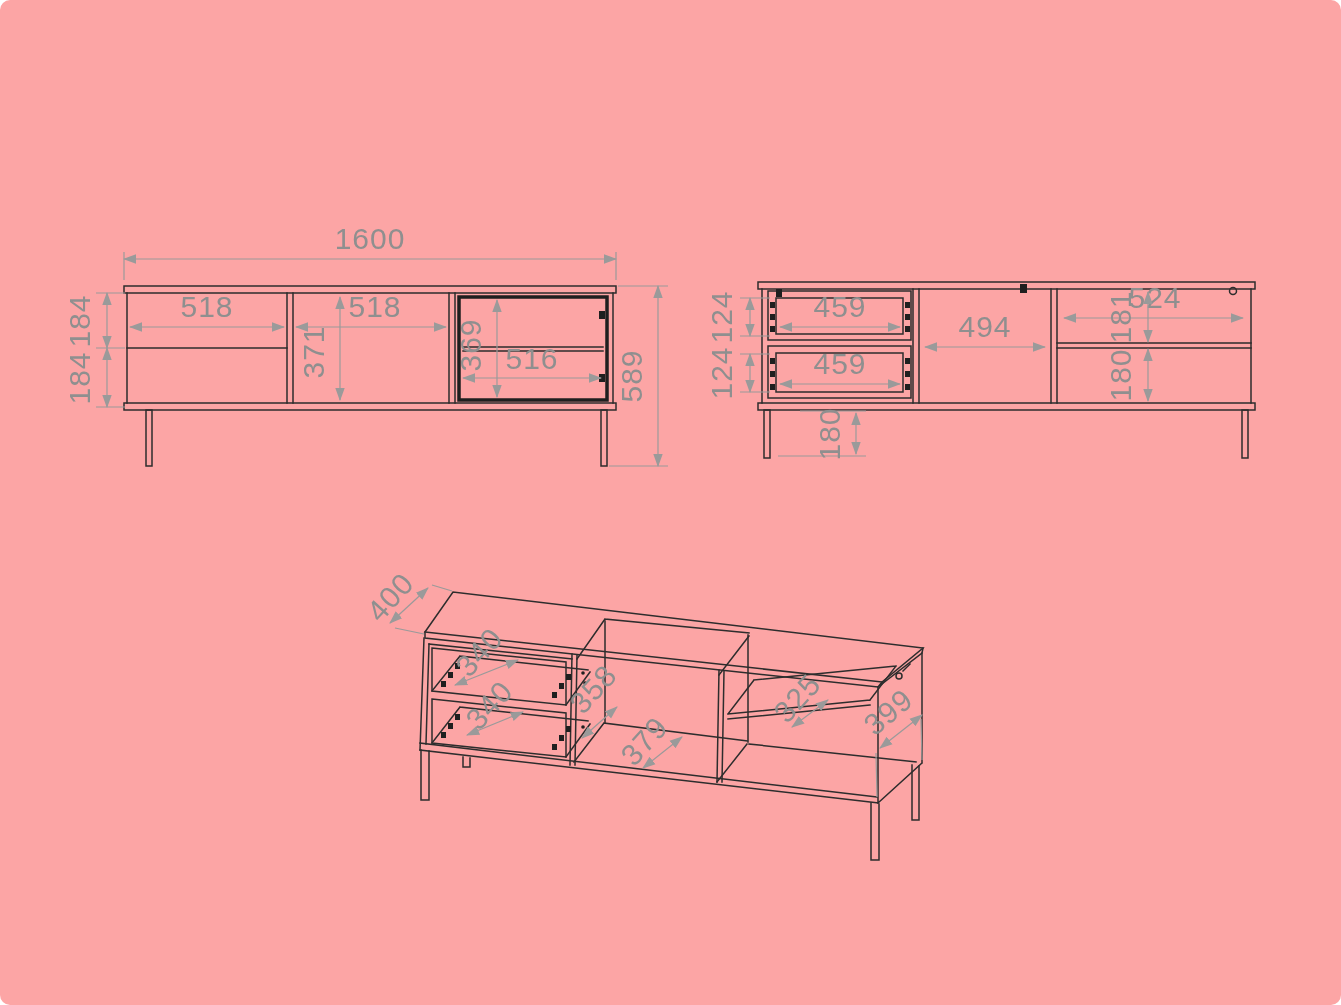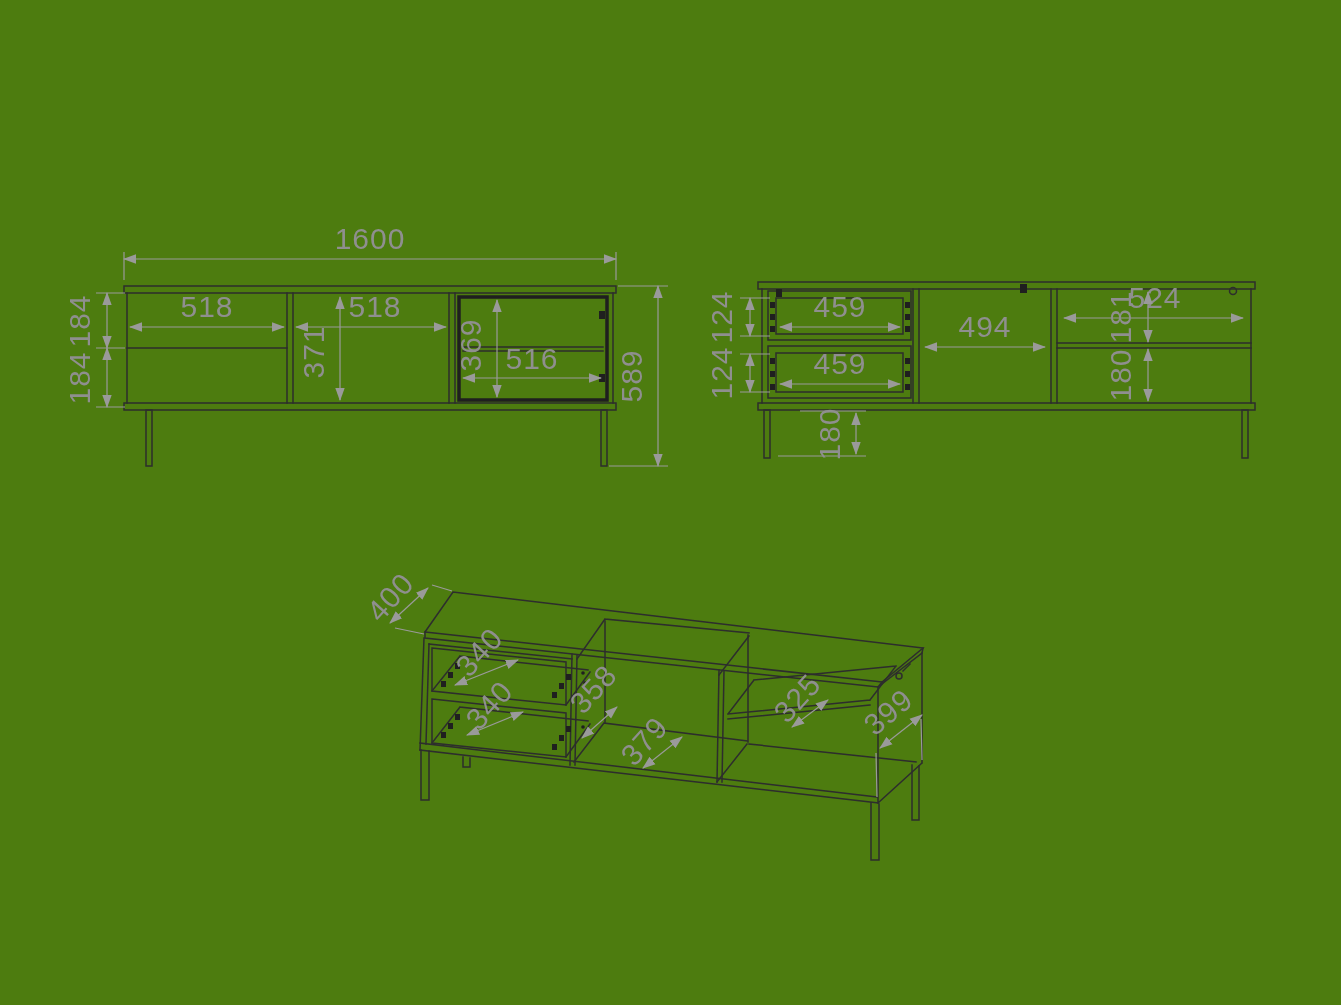--- a/index.html
+++ b/index.html
@@ -1,17 +1,17 @@
 <!DOCTYPE html>
 <html><head>
 <meta charset="utf-8">
 <style>
   html,body{margin:0;padding:0;background:#ffffff;}
-  .sheet{position:relative;width:1341px;height:1005px;background:#4d7c0f;overflow:hidden;
-         font-family:"Liberation Sans",sans-serif;}
+  .sheet{position:relative;width:1341px;height:1005px;background:#fca5a5;overflow:hidden;
+         font-family:"Liberation Sans",sans-serif;border-radius:10px;}
   svg{position:absolute;overflow:visible;}
   svg text{font-family:"Liberation Sans",sans-serif;font-weight:300;letter-spacing:1px;}
   .furn{stroke:#2d2d2d;stroke-width:1.5;fill:none;stroke-linecap:square;}
   .furn-thick{stroke:#1f1f1f;stroke-width:3.5;fill:none;}
   .fill-dark{fill:#1f1f1f;stroke:none;}
   .dim{stroke:#9a9a9a;stroke-width:1.2;fill:none;}
   .dim-t{fill:#8f8f8f;font-size:30px;}
 </style>
 </head>
 <body>

